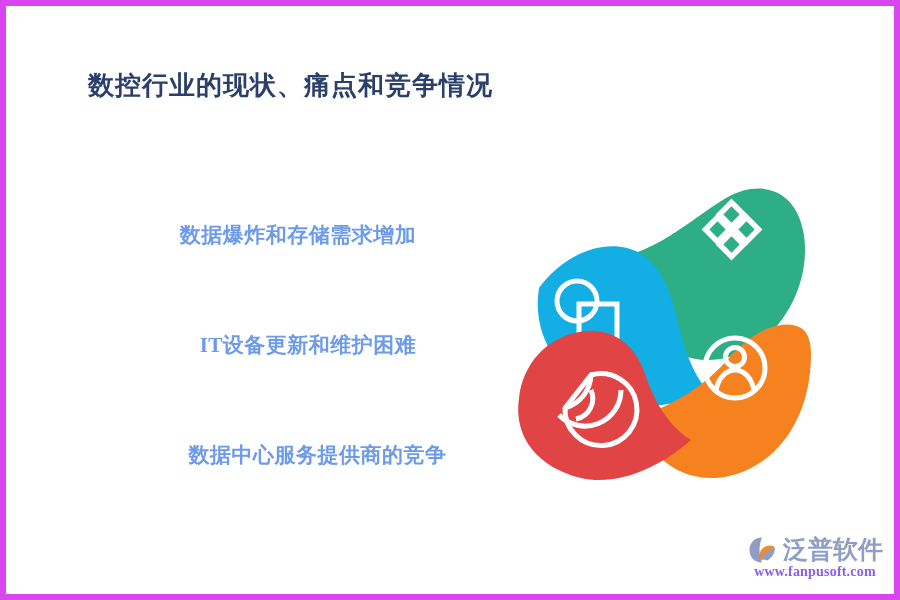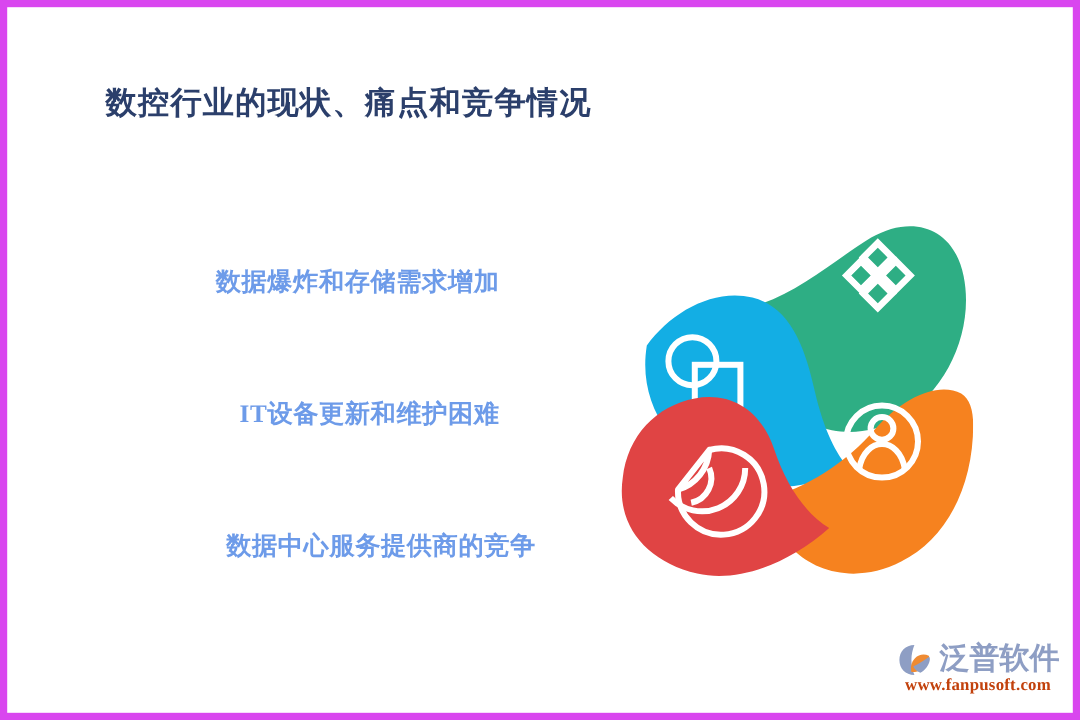--- a/index.html
+++ b/index.html
@@ -106,21 +106,21 @@
     letter-spacing: 0px;
     white-space: nowrap;
   }
   .logo-url {
     margin-top: -1px;
     text-align: center;
     font-family: "Liberation Serif", "DejaVu Serif", serif;
     font-weight: bold;
     font-size: 14px;
     line-height: 17px;
-    color: #c2410c;
+    color: #8b5cf6;
     letter-spacing: 0.2px;
     white-space: nowrap;
   }
 </style>
 </head>
 <body>
 
 <div class="slide">
 
   <div class="slide-title">数控行业的现状、痛点和竞争情况</div>

